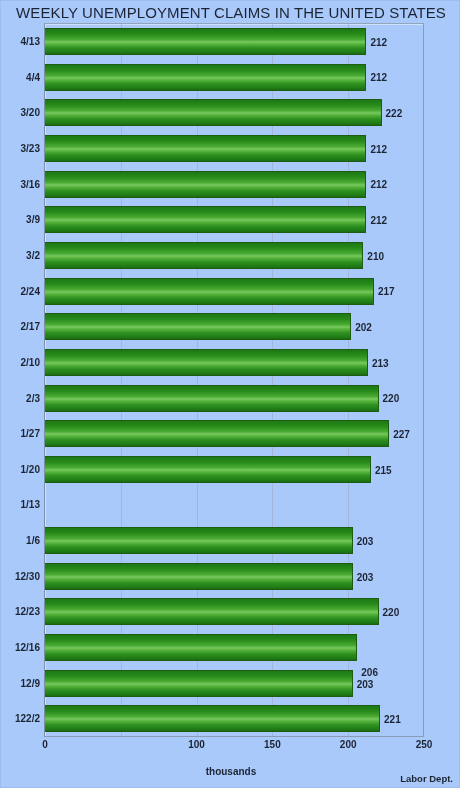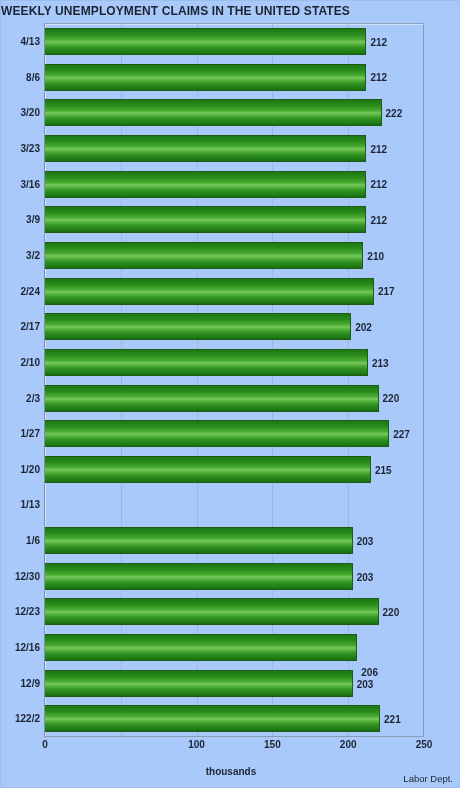--- a/index.html
+++ b/index.html
@@ -24,23 +24,23 @@
     box-sizing: border-box;
     border: 1px solid #9cbdf0;
   }
 
   
   #chart-title {
     position: absolute;
     left: 0;
     top: 3px;
     width: 460px;
-    text-align: left;
-    font-size: 12px;
-    font-weight: bold;
+    text-align: center;
+    font-size: 15px;
+    font-weight: normal;
     letter-spacing: 0.1px;
     color: #1c2433;
     white-space: nowrap;
   }
 
   
   #plot-frame {
     position: absolute;
     left: 43px;
     top: 22px;
@@ -162,21 +162,21 @@
     font-size: 10px;
     font-weight: bold;
     color: #1c2433;
   }
 
   #source-note {
     position: absolute;
     right: 6px;
     bottom: 3px;
     font-size: 9.5px;
-    font-weight: normal;
+    font-weight: bold;
     color: #1c2433;
     white-space: nowrap;
   }
 </style>
 </head>
 <body>
 
 <div id="chart-root">
 
   <div id="chart-title">WEEKLY UNEMPLOYMENT CLAIMS IN THE UNITED STATES</div>
@@ -185,21 +185,21 @@
     <div id="gridlines">
         <div class="gridline" style="left: 75.8px;"></div>
         <div class="gridline" style="left: 151.6px;"></div>
         <div class="gridline" style="left: 227.4px;"></div>
         <div class="gridline" style="left: 303.2px;"></div>
       </div>
   </div>
 
   <div id="ylabels-layer">
       <div class="ylabel" style="top: 0px; height: 35.65px; line-height: 35.65px;">4/13</div>
-      <div class="ylabel" style="top: 35.65px; height: 35.65px; line-height: 35.65px;">8/6</div>
+      <div class="ylabel" style="top: 35.65px; height: 35.65px; line-height: 35.65px;">4/4</div>
       <div class="ylabel" style="top: 71.3px; height: 35.65px; line-height: 35.65px;">3/20</div>
       <div class="ylabel" style="top: 106.95px; height: 35.65px; line-height: 35.65px;">3/23</div>
       <div class="ylabel" style="top: 142.6px; height: 35.65px; line-height: 35.65px;">3/16</div>
       <div class="ylabel" style="top: 178.25px; height: 35.65px; line-height: 35.65px;">3/9</div>
       <div class="ylabel" style="top: 213.9px; height: 35.65px; line-height: 35.65px;">3/2</div>
       <div class="ylabel" style="top: 249.55px; height: 35.65px; line-height: 35.65px;">2/24</div>
       <div class="ylabel" style="top: 285.2px; height: 35.65px; line-height: 35.65px;">2/17</div>
       <div class="ylabel" style="top: 320.85px; height: 35.65px; line-height: 35.65px;">2/10</div>
       <div class="ylabel" style="top: 356.5px; height: 35.65px; line-height: 35.65px;">2/3</div>
       <div class="ylabel" style="top: 392.15px; height: 35.65px; line-height: 35.65px;">1/27</div>

